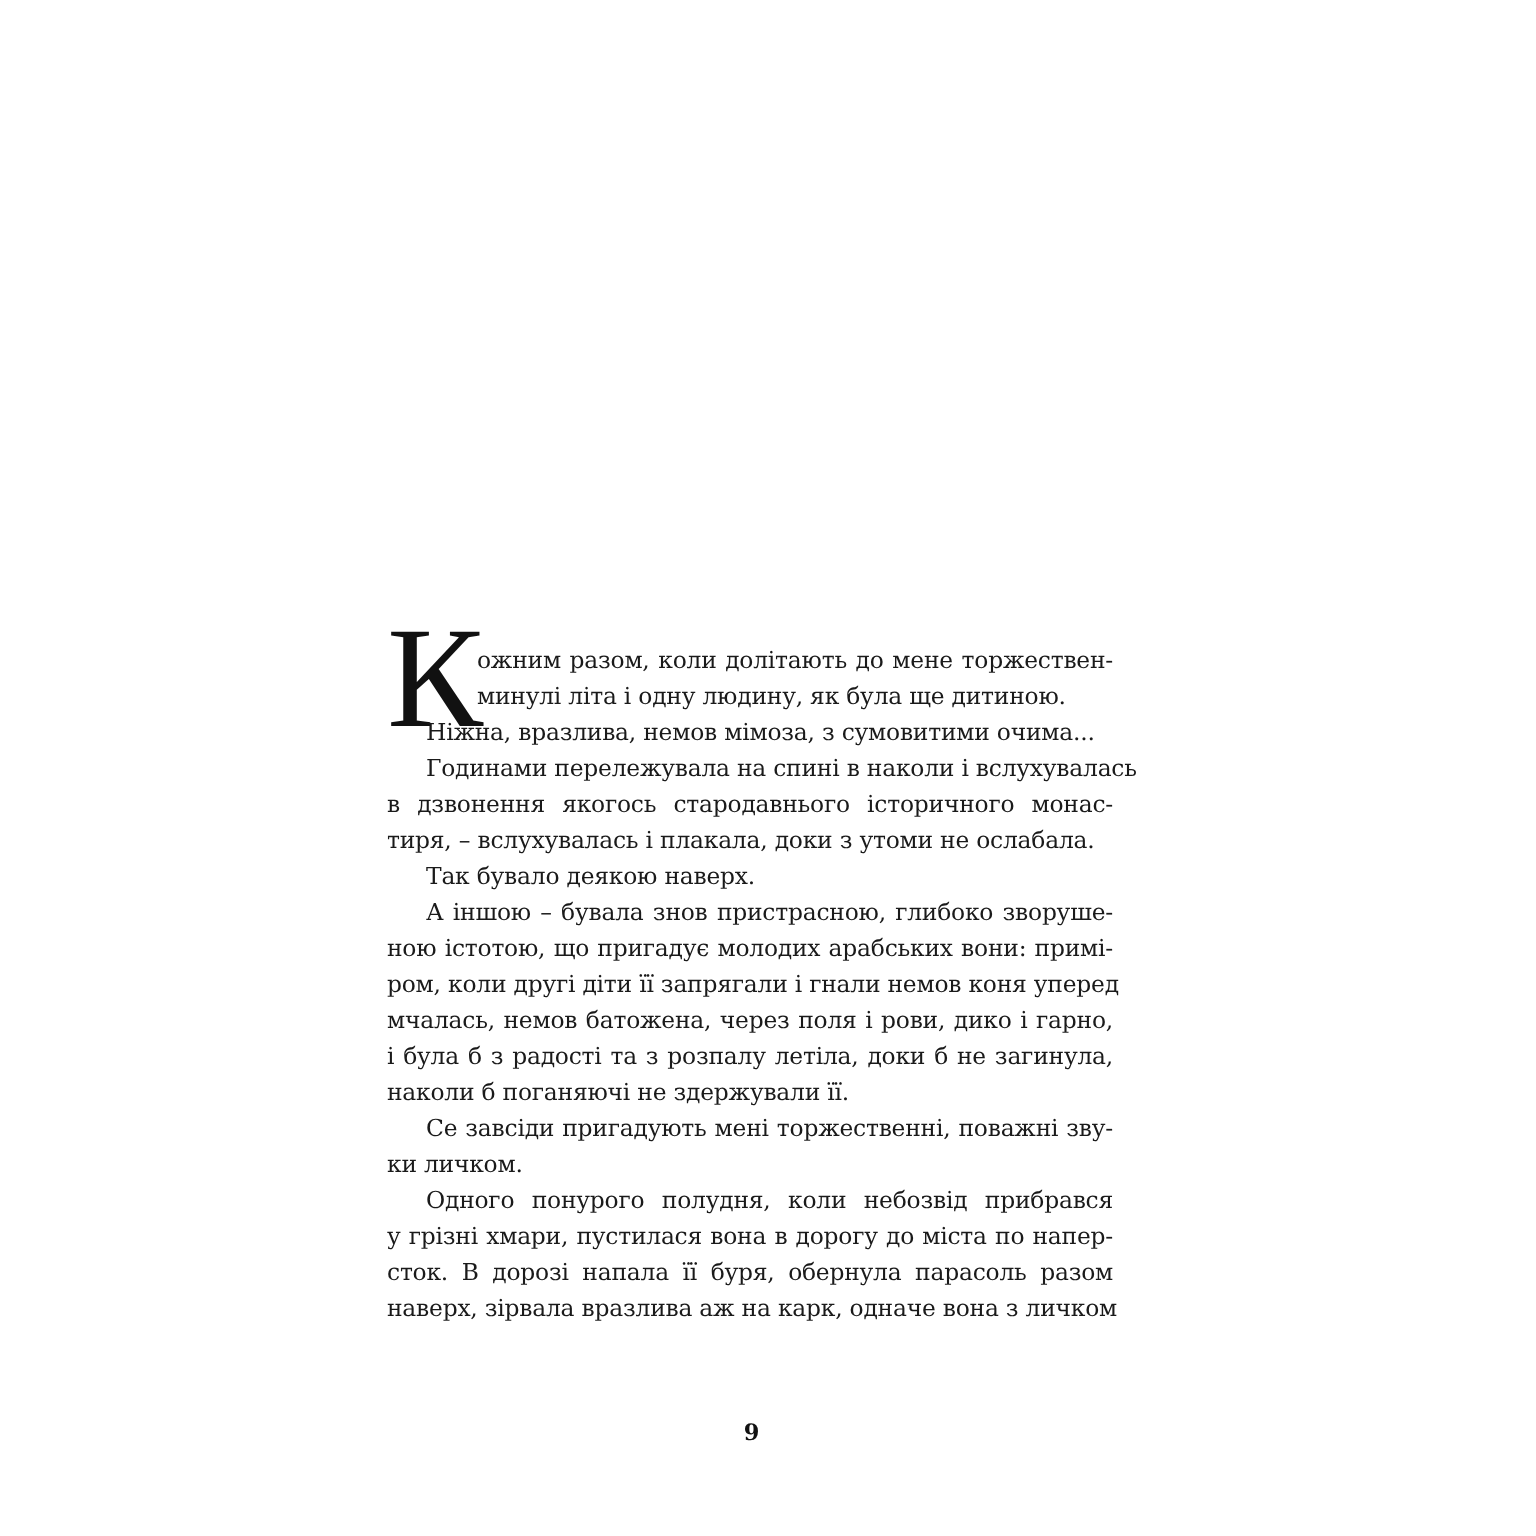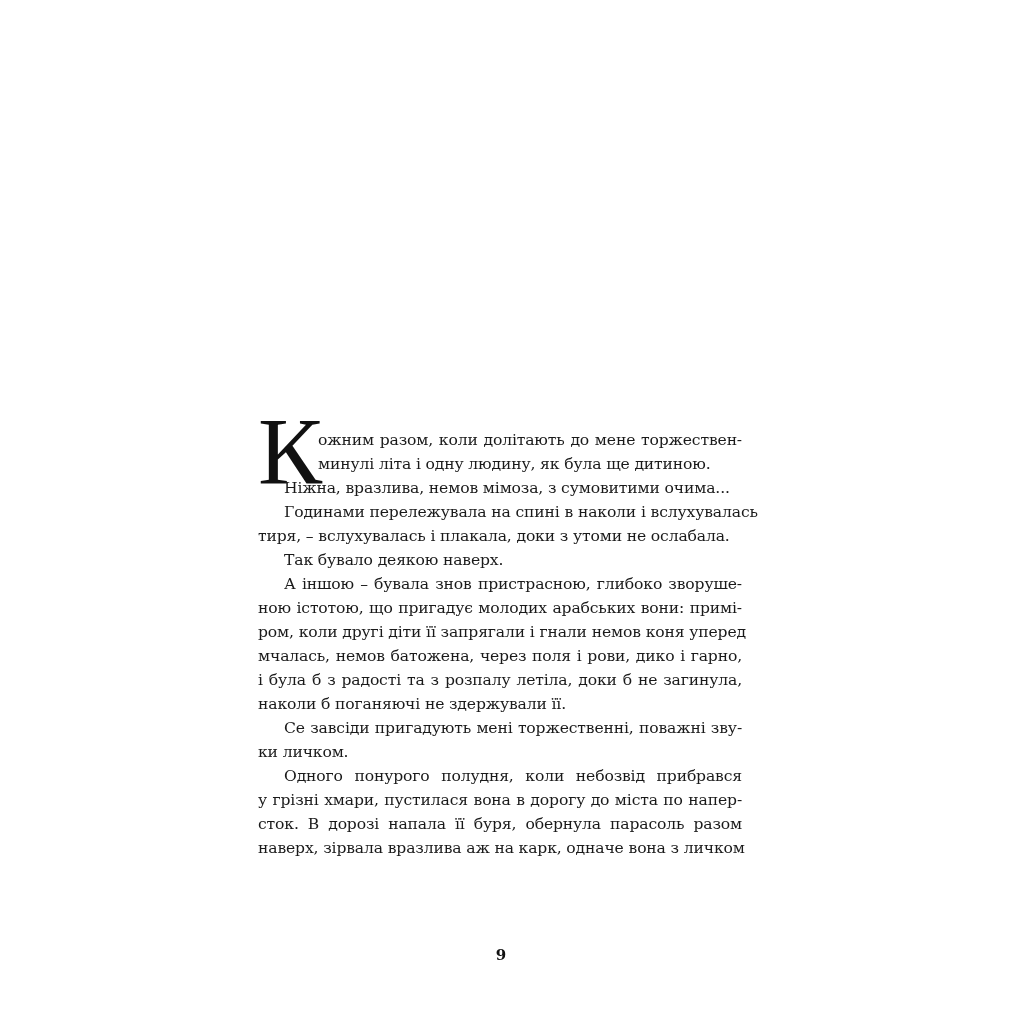--- a/index.html
+++ b/index.html
@@ -64,20 +64,21 @@
 </head>
 <body>
 
 <div class="drop-cap">К</div>
 
 <div class="page-text">
   <div class="line dropped">ожним разом, коли долітають до мене торжествен-</div>
   <div class="line dropped last">минулі літа і одну людину, як була ще дитиною.</div>
   <div class="line indent last">Ніжна, вразлива, немов мімоза, з сумовитими очима...</div>
   <div class="line indent">Годинами перележувала на спині в наколи і вслухувалась</div>
+  <div class="line">в дзвонення якогось стародавнього історичного монас-</div>
   <div class="line last">тиря, – вслухувалась і плакала, доки з утоми не ослабала.</div>
   <div class="line indent last">Так бувало деякою наверх.</div>
   <div class="line indent">А іншою – бувала знов пристрасною, глибоко зворуше-</div>
   <div class="line">ною істотою, що пригадує молодих арабських вони: примі-</div>
   <div class="line">ром, коли другі діти її запрягали і гнали немов коня уперед</div>
   <div class="line">мчалась, немов батожена, через поля і рови, дико і гарно,</div>
   <div class="line">і була б з радості та з розпалу летіла, доки б не загинула,</div>
   <div class="line last">наколи б поганяючі не здержували її.</div>
   <div class="line indent">Се завсіди пригадують мені торжественні, поважні зву-</div>
   <div class="line last">ки личком.</div>

